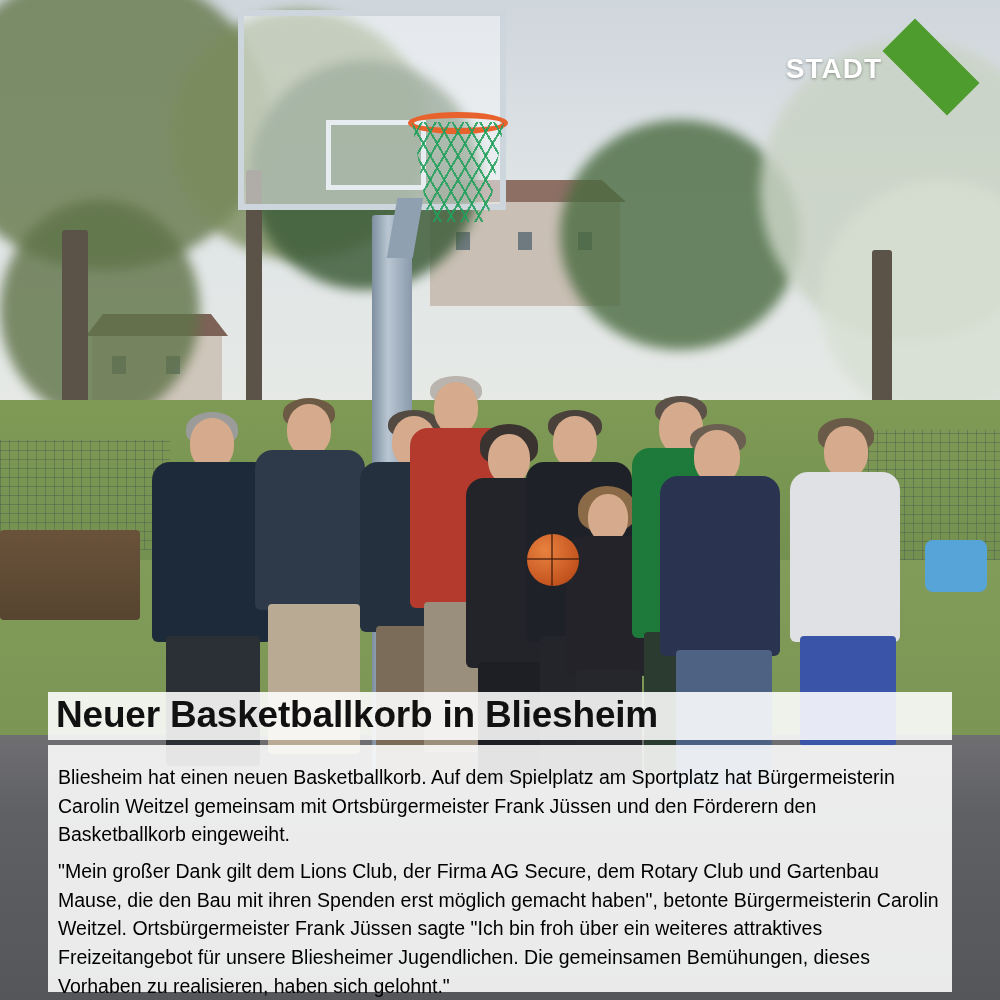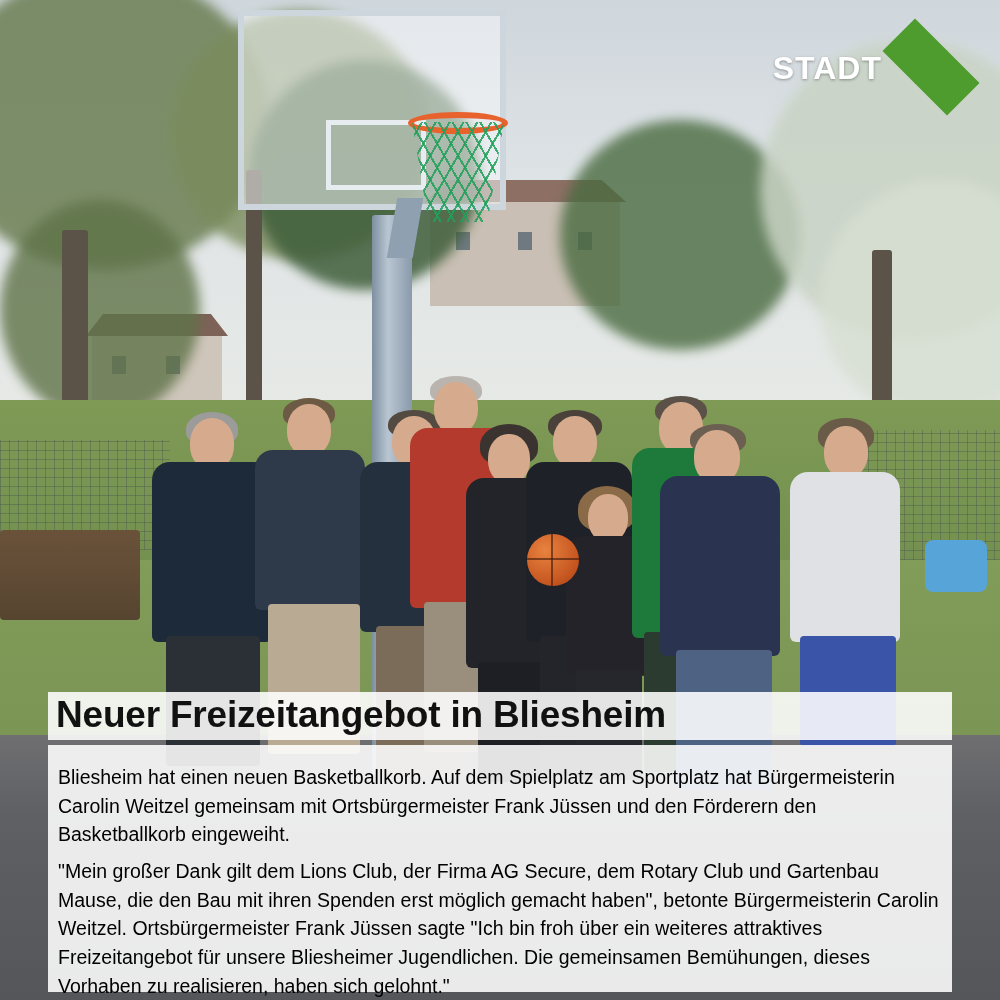--- a/index.html
+++ b/index.html
@@ -178,21 +178,21 @@
     position: absolute;
     right: 22px;
     top: 26px;
     display: flex;
     align-items: center;
     gap: 10px;
   }
   .logo-text {
     color: #ffffff;
     font-weight: bold;
-    font-size: 32px;
+    font-size: 28px;
     line-height: 0.98;
     letter-spacing: 1px;
     text-align: right;
     text-shadow: 0 1px 3px rgba(0,0,0,.35);
   }
   .logo-mark {
     position: relative;
     width: 86px;
     height: 86px;
   }
@@ -362,21 +362,21 @@
     <div class="logo-text">
       <div>STADT</div>
     </div>
     <div class="logo-mark">
       <i class="a"></i>
         <i class="b"></i>
     </div>
   </div>
 
   <div class="headline-band">
-    <div class="headline">Neuer Freizeitangebot in Bliesheim</div>
+    <div class="headline">Neuer Basketballkorb in Bliesheim</div>
   </div>
 
   <div class="text-band">
     <p class="para">Bliesheim hat einen neuen Basketballkorb. Auf dem Spielplatz am Sportplatz hat Bürgermeisterin Carolin Weitzel gemeinsam mit Ortsbürgermeister Frank Jüssen und den Förderern den Basketballkorb eingeweiht.</p>
     <p class="para">"Mein großer Dank gilt dem Lions Club, der Firma AG Secure, dem Rotary Club und Gartenbau Mause, die den Bau mit ihren Spenden erst möglich gemacht haben", betonte Bürgermeisterin Carolin Weitzel. Ortsbürgermeister Frank Jüssen sagte "Ich bin froh über ein weiteres attraktives Freizeitangebot für unsere Bliesheimer Jugendlichen. Die gemeinsamen Bemühungen, dieses Vorhaben zu realisieren, haben sich gelohnt."</p>
   </div>
 
 </div>
 
 </body></html>

